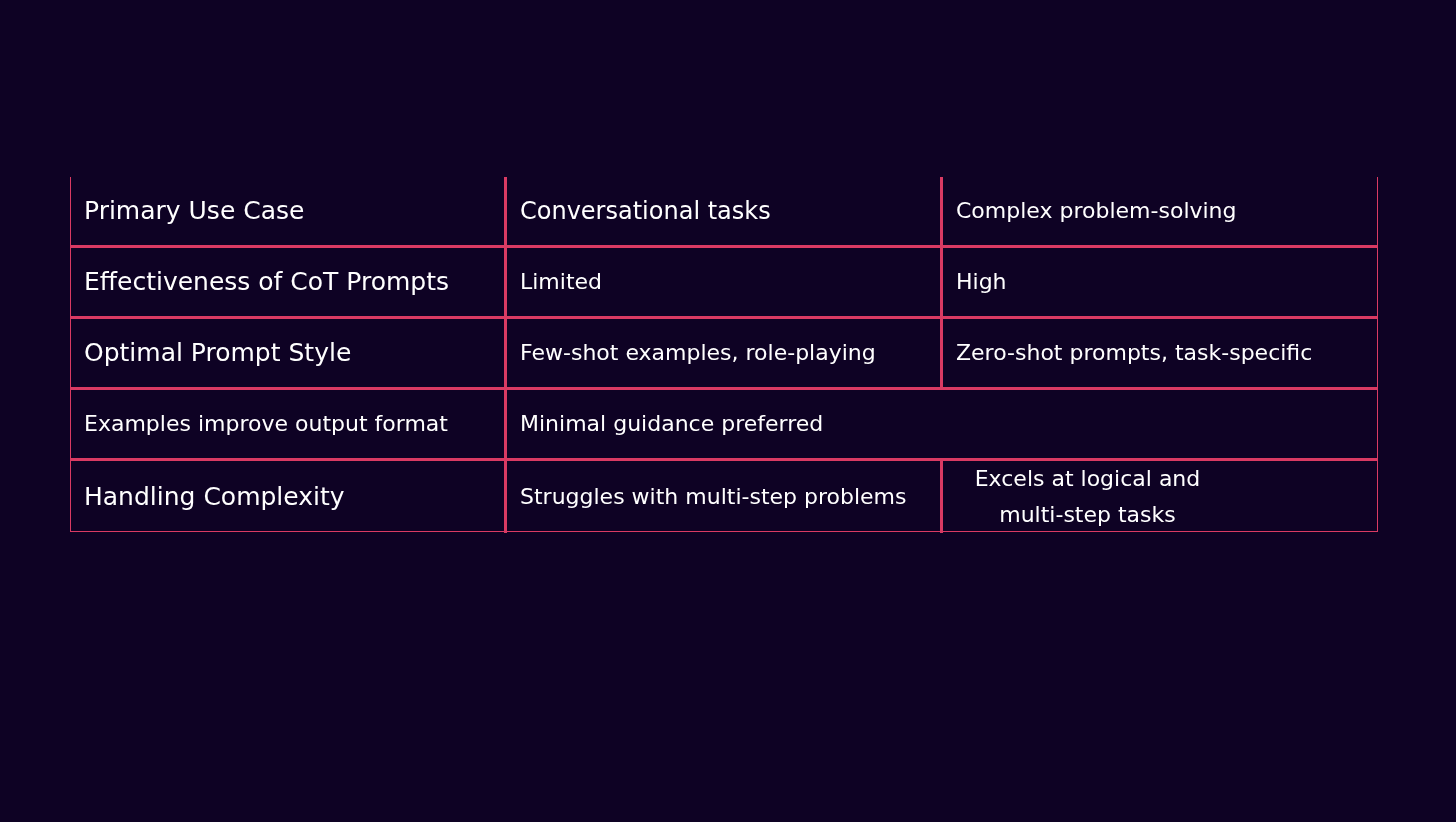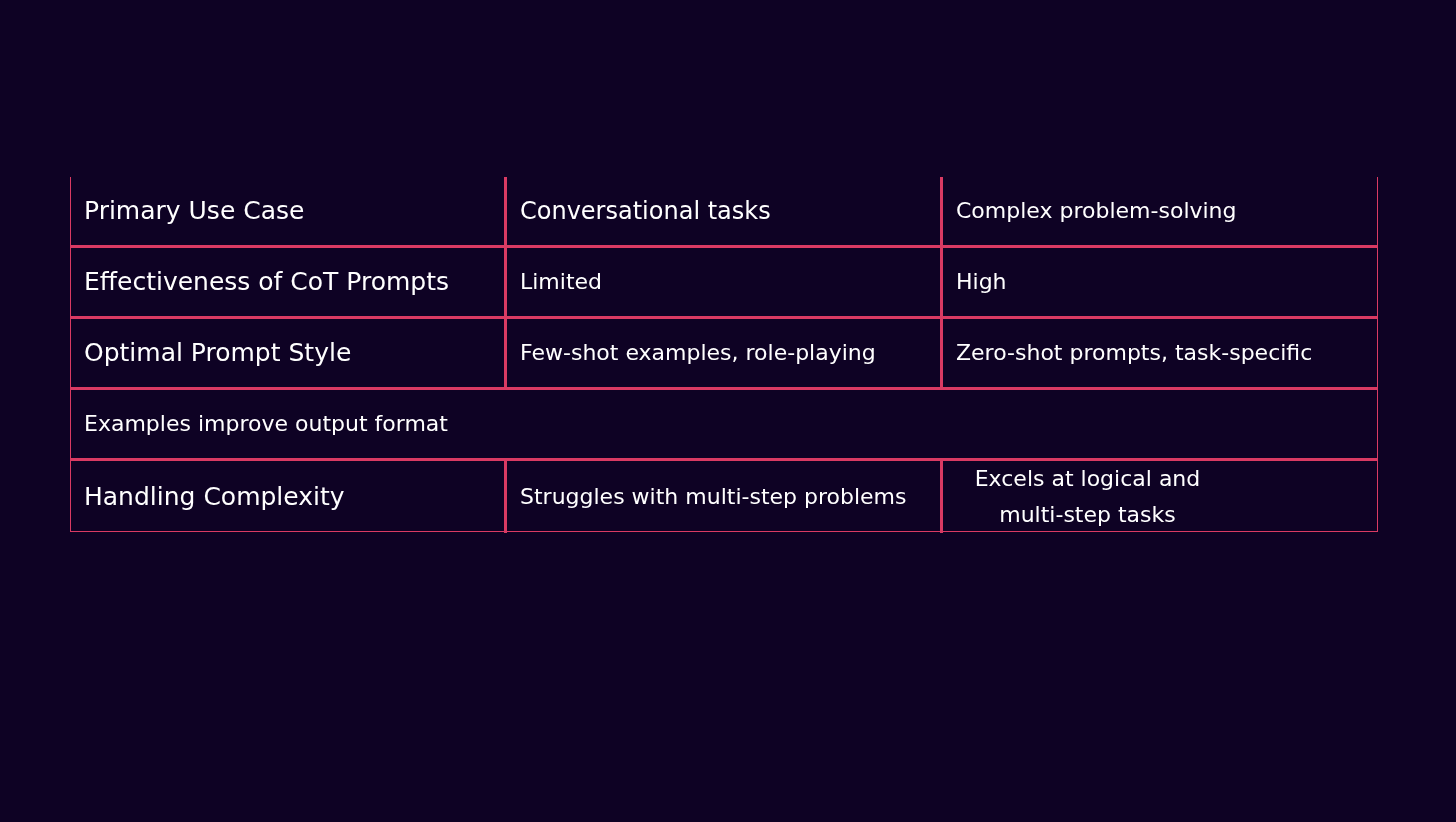--- a/index.html
+++ b/index.html
@@ -73,20 +73,21 @@
   </div>
 
   <div class="row">
     <div class="cell feature">Optimal Prompt Style</div>
     <div class="cell small">Few-shot examples, role-playing</div>
     <div class="cell small">Zero-shot prompts, task-specific</div>
   </div>
 
   <div class="row">
     <div class="cell small">Examples improve output format</div>
+    <div class="cell small">Minimal guidance preferred</div>
   </div>
 
   <div class="row">
     <div class="cell feature">Handling Complexity</div>
     <div class="cell small" style="">Struggles with multi-step problems</div>
     <div class="cell small" style="padding-right:160px;text-align:center;">Excels at logical and multi-step tasks</div>
   </div>
 </div>
 
 </body></html>

